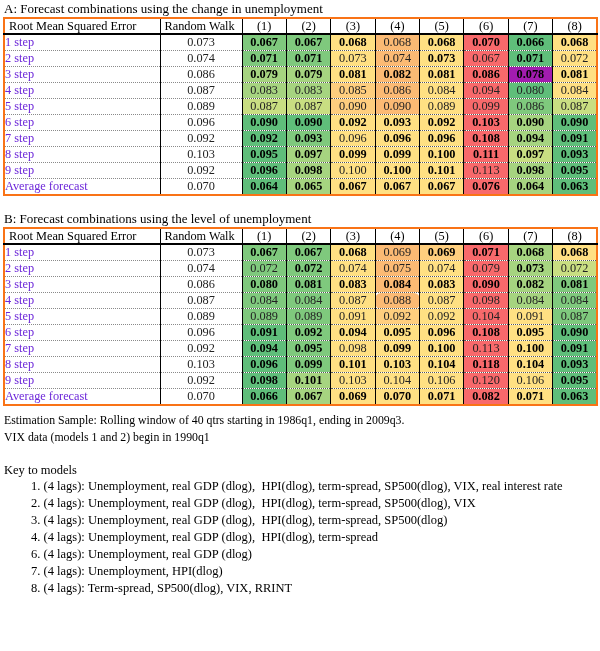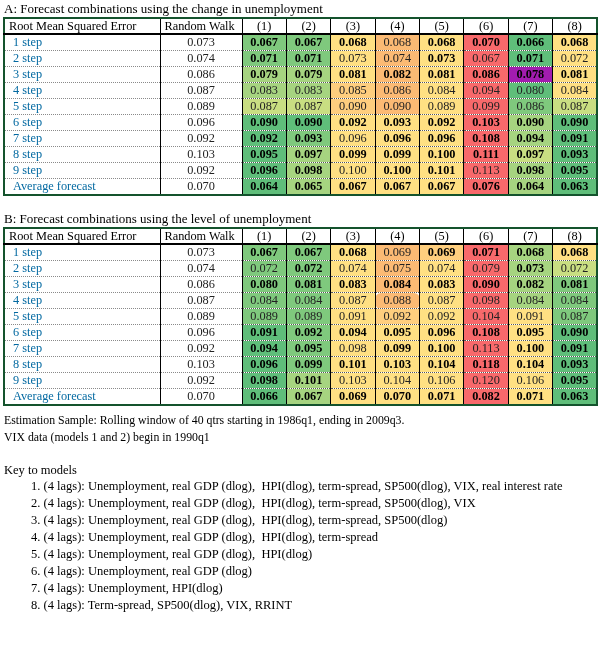--- a/index.html
+++ b/index.html
@@ -1,30 +1,30 @@
 <!DOCTYPE html>
 <html><head>
 <meta charset="utf-8">
 <style>
   html,body{margin:0;padding:0;background:#ffffff;}
   body{width:600px;height:651px;font-family:"Liberation Serif",serif;color:#000;overflow:hidden;}
   .doc{padding:2px 2px 0 3px;}
   .tbl-title{font-size:13px;line-height:14px;margin:0 0 1px 1px;}
-  table.rmse{border-collapse:collapse;table-layout:fixed;width:595px;border:2px solid #14532d;}
+  table.rmse{border-collapse:collapse;table-layout:fixed;width:595px;border:2px solid #f97316;}
   table.rmse col.c-lbl{width:156px;}
   table.rmse col.c-rw{width:82px;}
   table.rmse th{font-weight:normal;font-size:12.3px;line-height:13px;height:14px;padding:0 2px;
     text-align:center;border-left:1px solid #000;border-right:1px solid #000;border-bottom:2px solid #000;
     overflow:hidden;white-space:nowrap;}
   table.rmse th.lbl,table.rmse th.rw{text-align:left;padding-left:4px;}
   table.rmse td{font-size:12.3px;line-height:15px;height:15px;padding:0 2px;text-align:center;
     border-left:1px solid #000;border-right:1px solid #000;border-top:1px dotted #8a8a8a;
     overflow:hidden;white-space:nowrap;color:#222;}
   table.rmse tbody tr:first-child td{border-top:none;}
-  table.rmse td.lbl{text-align:left;padding-left:8px;color:#0369a1;}
+  table.rmse td.lbl{text-align:left;padding-left:0;color:#6d28d9;}
   table.rmse td.b{font-weight:bold;color:#000;}
   table.rmse td.m{border-top:1px dotted #555;}
   .panel-b{margin-top:16px;}
   .notes{margin-top:7px;margin-left:1px;}
   .notes p{margin:0;font-size:11.8px;line-height:14px;}
   .notes p.gap{margin-top:3px;}
   .key{margin-top:18px;margin-left:1px;}
   .key-title{font-size:12.5px;line-height:16px;}
   .key-item{font-size:12.5px;line-height:17px;margin-left:27px;white-space:pre-wrap;}
 </style>
@@ -345,19 +345,18 @@
     <p>Estimation Sample: Rolling window of 40 qtrs starting in 1986q1, ending in 2009q3.</p>
     <p class="gap">VIX data (models 1 and 2) begin in 1990q1</p>
   </div>
 
   <div class="key">
     <div class="key-title">Key to models</div>
     <div class="key-item">1. (4 lags): Unemployment, real GDP (dlog),  HPI(dlog), term-spread, SP500(dlog), VIX, real interest rate</div>
     <div class="key-item">2. (4 lags): Unemployment, real GDP (dlog),  HPI(dlog), term-spread, SP500(dlog), VIX</div>
     <div class="key-item">3. (4 lags): Unemployment, real GDP (dlog),  HPI(dlog), term-spread, SP500(dlog)</div>
     <div class="key-item">4. (4 lags): Unemployment, real GDP (dlog),  HPI(dlog), term-spread</div>
-    <div class="key-item">5. (4 lags): Unemployment, real GDP (dlog),  HPI(dlog)</div>
     <div class="key-item">6. (4 lags): Unemployment, real GDP (dlog)</div>
     <div class="key-item">7. (4 lags): Unemployment, HPI(dlog)</div>
     <div class="key-item">8. (4 lags): Term-spread, SP500(dlog), VIX, RRINT</div>
   </div>
 
 </div>
 
 </body></html>

